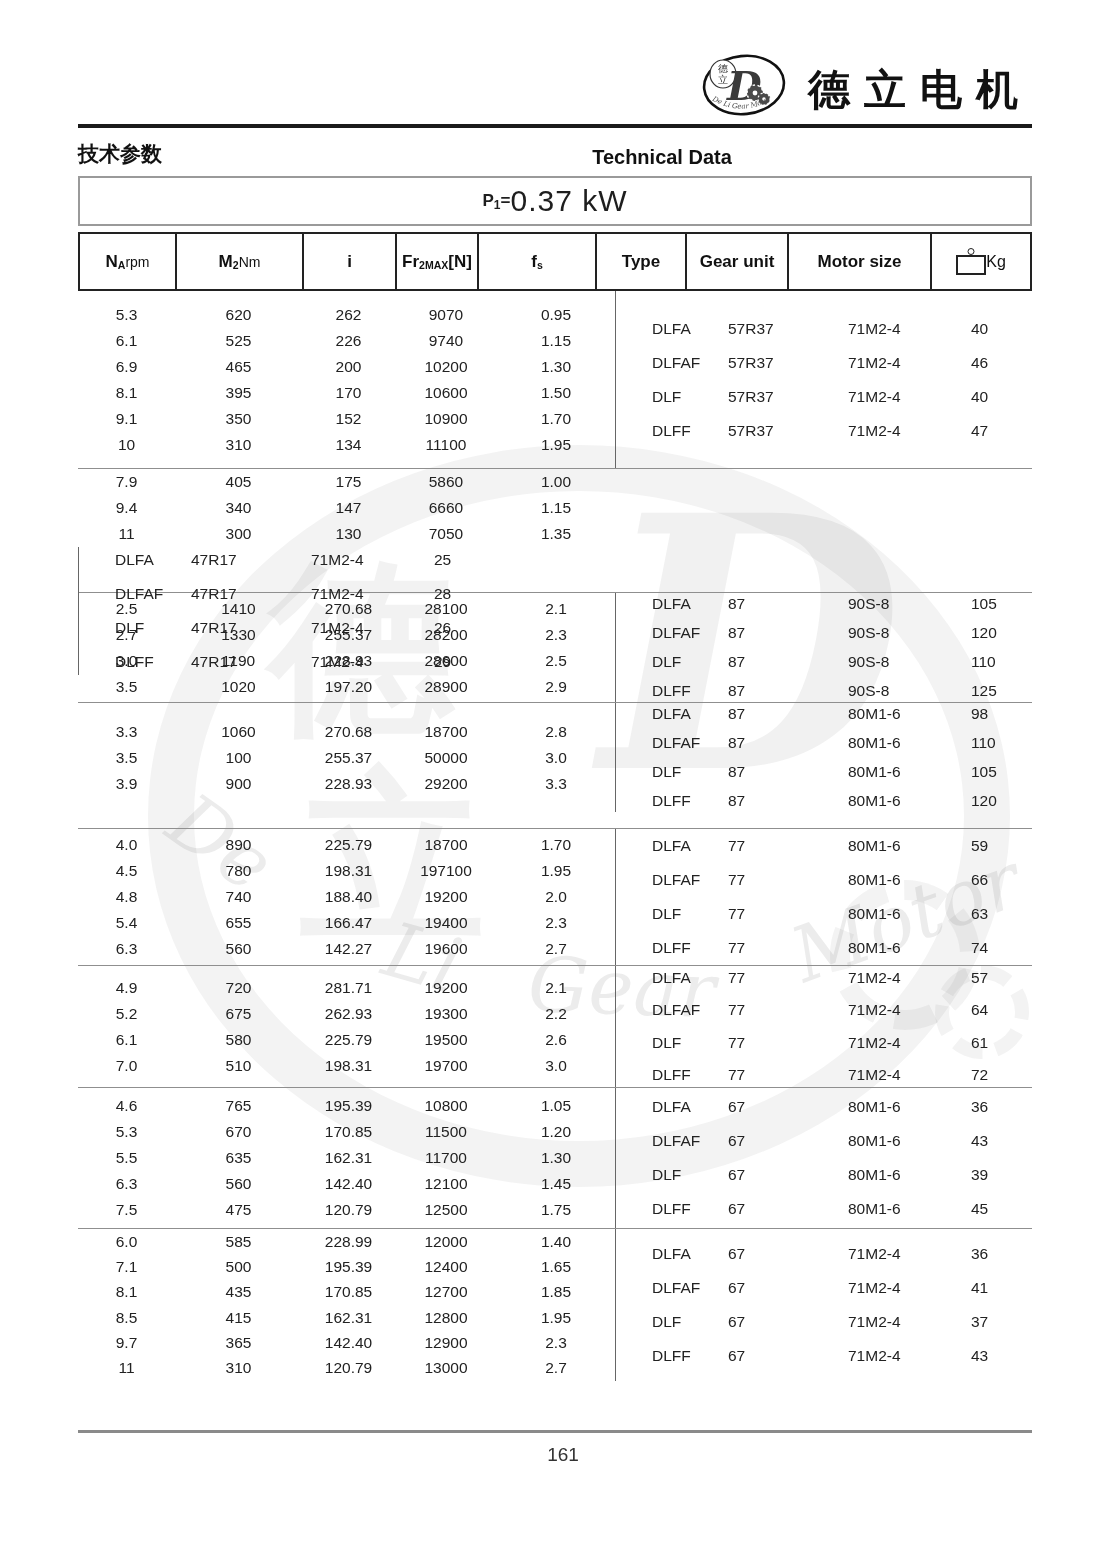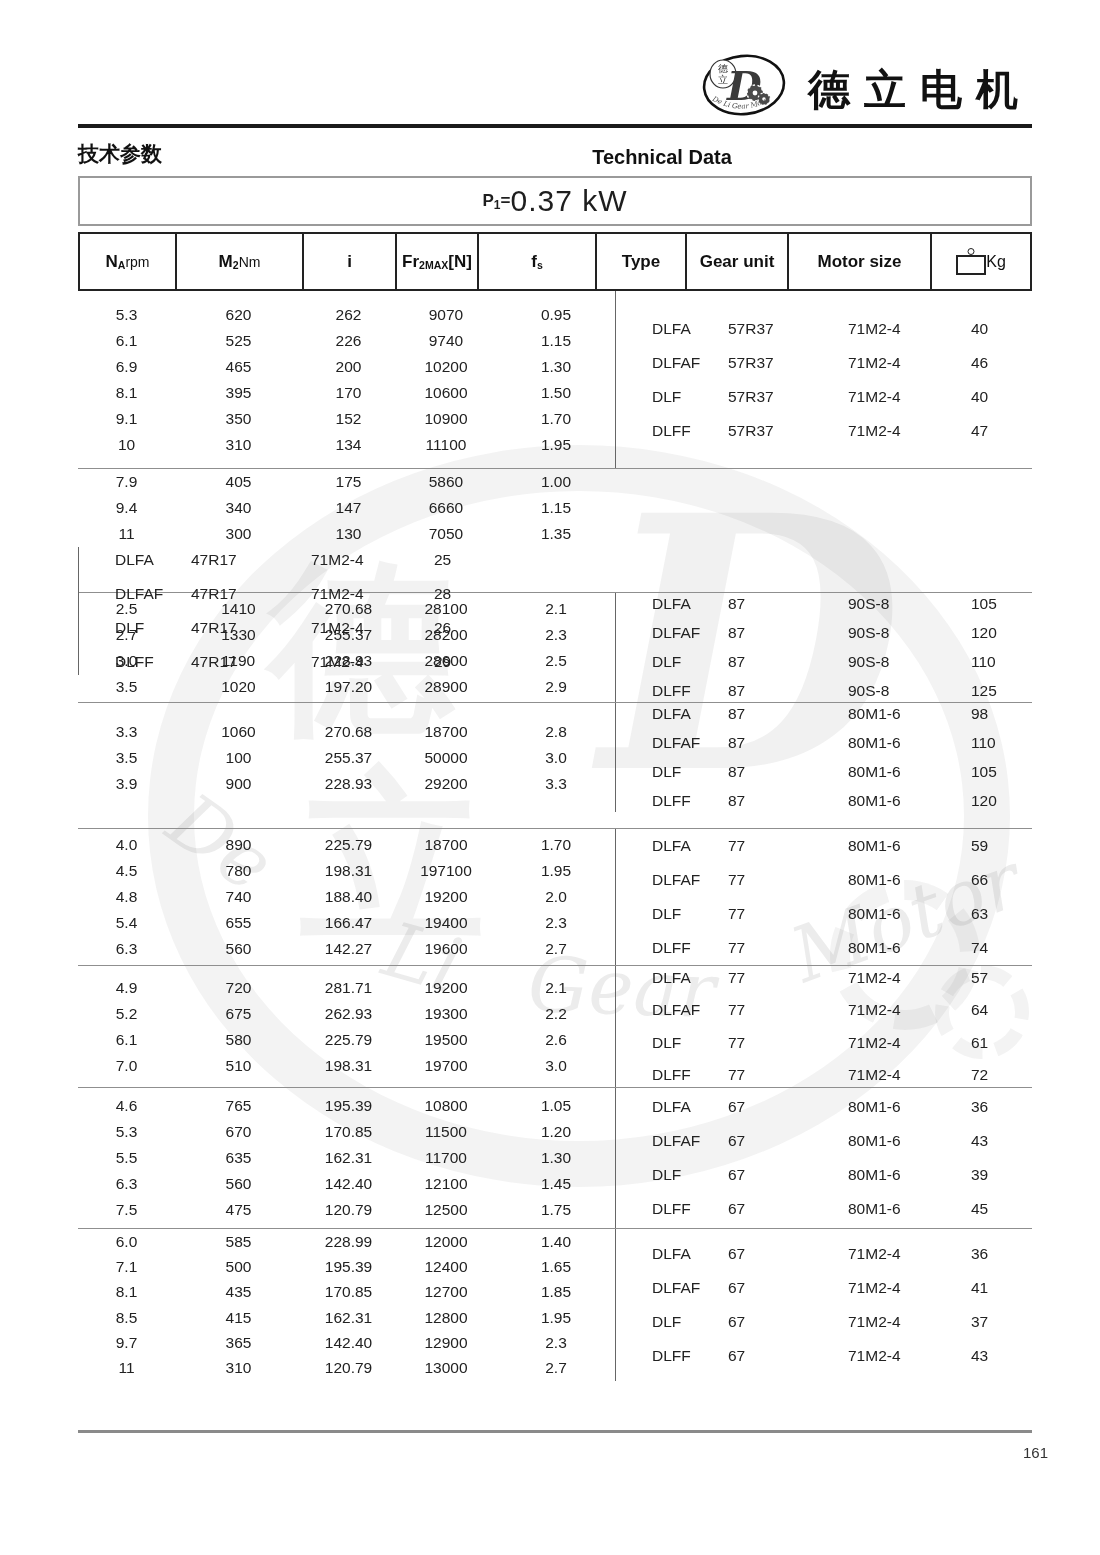--- a/index.html
+++ b/index.html
@@ -52,21 +52,21 @@
   .group{display:flex;box-sizing:border-box;border-bottom:1px solid #8f8f8f;}
   .group:last-child{border-bottom:none;}
   .group-left{width:537px;display:flex;flex-direction:column;justify-content:center;}
   .group-right{width:417px;border-left:1px solid #666;display:flex;flex-direction:column;justify-content:center;gap:8px;}
   .drow{display:flex;height:26px;align-items:center;font-size:15.5px;color:#222;}
   .lc{text-align:center;}
   .lc0{width:97px}.lc1{width:127px}.lc2{width:93px}.lc3{width:102px}.lc4{width:118px}
   .rc{text-align:left;}
   .rc0{width:76px;margin-left:36px}.rc1{width:120px}.rc2{width:123px}.rc3{width:58px}
   .footer-rule{position:absolute;top:1430px;left:0;width:100%;height:3px;background:#8a8a8a;}
-  .page-num{position:absolute;top:1444px;left:16px;width:100%;text-align:right;font-size:15px;color:#333;}
+  .page-num{position:absolute;top:1444px;left:8px;width:100%;text-align:center;font-size:19px;color:#333;}
 </style>
 </head>
 <body>
 
 <div class="wm wm-ring"></div>
 <div class="wm wm-char wm-de">德</div>
 <div class="wm wm-char wm-li">立</div>
 <div class="wm wm-bigd">D</div>
 <div class="wm wm-gear1"></div>
 <div class="wm wm-gear2"></div>

